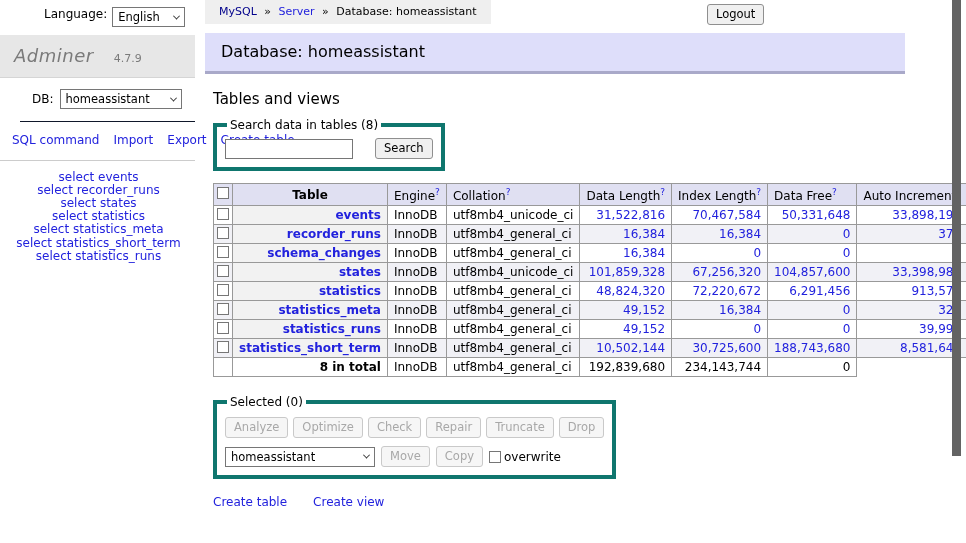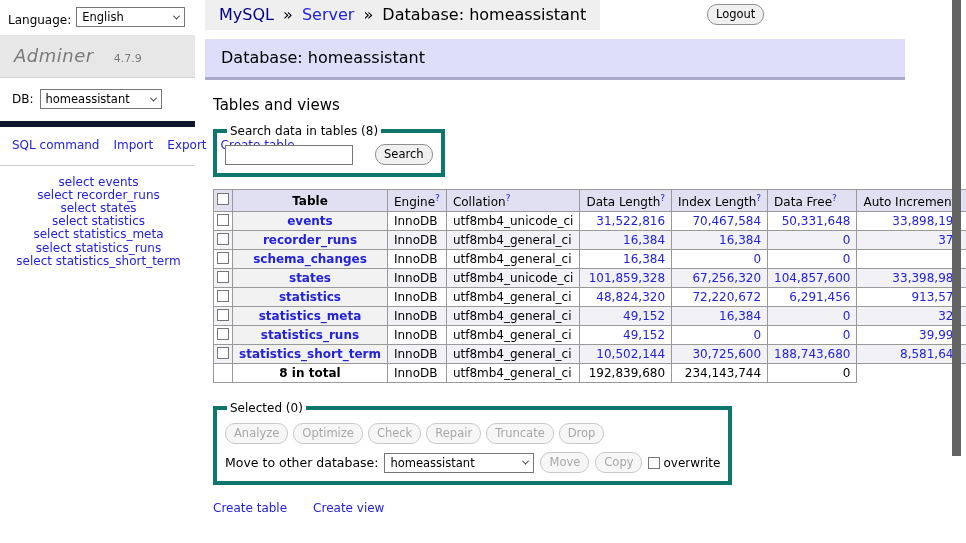--- a/index.html
+++ b/index.html
@@ -5,65 +5,65 @@
   * { margin:0; padding:0; box-sizing:border-box; }
   html,body { width:966px; height:543px; overflow:hidden; background:#fff;
     font-family:"DejaVu Sans", sans-serif; font-size:12px; color:#000; }
   a { color:#2222dd; text-decoration:none; cursor:pointer; }
 
   
   .sidebar { position:absolute; left:0; top:0; width:195px; height:543px; background:#fff; }
   .content { position:absolute; left:205px; top:0; width:700px; }
 
   
-  .lang-row { padding:7px 10px 8px 8px; display:flex; align-items:flex-end; gap:5px; }
+  .lang-row { padding:7px 10px 8px 8px; display:flex; align-items:flex-start; gap:5px;margin-left:36px; }
   .app-title { background:#e7e7e7; border-bottom:1px solid #d5d5d5; padding:10px 14px 11px; color:#7a7a7a; }
   .app-title .name { font-style:italic; font-size:18px; letter-spacing:.5px; }
   .app-title .ver { font-size:11px; margin-left:20px; }
-  .db-row { padding:11px 10px 12px 12px; display:flex; align-items:center; gap:6px; border-bottom:6px solid #0f172a; }
+  .db-row { padding:11px 10px 12px 12px; display:flex; align-items:center; gap:6px; border-bottom:1px solid #0f172a;margin-left:20px; }
   .menu-actions { padding:9px 10px 10px 12px; border-bottom:1px solid #ccc; line-height:1.55; }
   .menu-actions a { margin-right:14px; white-space:nowrap; }
   .tbl-links { padding:10px 10px 10px 12px;text-align:center; }
   .tbl-links a { display:block; font-size:12px; line-height:13.2px; white-space:nowrap; }
 
   
   .sel { display:inline-flex; align-items:center; justify-content:space-between;
     border:1px solid #767676; background:#fff; height:20px; padding:0 5px 0 5px;
     font-size:11.5px; cursor:pointer; }
   .sel .arrow { width:5px; height:5px; border-right:1.6px solid #333; border-bottom:1.6px solid #333;
     transform:rotate(45deg) translate(-1px,-1px); margin-left:6px; flex:none; }
-  .btn { display:inline-block; border:1px solid #8f8f8f; background:#f0f0f0; border-radius:10px;
+  .btn { display:inline-block; border:1px solid #8f8f8f; background:#f0f0f0; border-radius:3px;
     font-size:11.5px; padding:2px 8px 3px; color:#000; cursor:pointer; font-family:inherit; }
   .btn.disabled { color:#a8a8a8; border-color:#c9c9c9; background:#f6f6f6; cursor:default; }
   .txt { border:1px solid #767676; height:20px; width:128px; font-size:12px; padding:0 4px; font-family:inherit; }
   .cb { width:12px; height:12px; border:1px solid #767676; background:#fff; display:inline-block; flex:none; }
 
   
-  .breadcrumb { display:inline-block; background:#efefef; padding:5px 14px 6px; font-size:16px; }
+  .breadcrumb { display:inline-block; background:#efefef; padding:5px 14px 6px; font-size:11px; }
   .breadcrumb .sep { color:#000; margin:0 4px; }
   .breadcrumb .last { color:#000; }
   .breadcrumb a.root { color:#00008b; }
   .logout-wrap { position:absolute; left:707px; top:4px; }
   h2.page-title { margin-top:9px; background:#dedefa; border-bottom:3px solid #a9a9c9;
     padding:9px 16px 10px; font-size:16px; font-weight:normal; }
   .db-nav { margin:14px 0 0 8px; }
   .db-nav a { margin-right:22px; }
   h3 { font-weight:normal; font-size:15px; margin:16px 0 0 8px; }
 
   fieldset { border:4px solid #0f766e; margin:10px 0 0 8px; padding:6px 8px 8px; display:inline-block; }
   legend { font-size:12px; padding:0 3px; margin-left:2px; }
   .search-fs .row { display:flex; gap:22px; align-items:center; }
 
   
   table.db { border-collapse:collapse; margin:12px 0 0 8px; }
   table.db td, table.db th { border:1px solid #999; padding:2px 6px 2px; font-size:12px; height:17px; white-space:nowrap; }
   table.db thead td, table.db thead th { background:#e0e0f2; font-weight:normal; text-align:left; }
   table.db thead th.tbl-col { text-align:center; font-weight:bold; }
   table.db sup a { font-size:9px; }
-  table.db tbody th { background:#f2f2f2; text-align:center; }
+  table.db tbody th { background:#f2f2f2; text-align:right; }
   table.db tbody th a { font-weight:bold; }
   table.db tbody tr:nth-child(even):not(.total) td { background:#f1f1f6; }
   table.db td.num { text-align:right; color:#2222dd; }
   table.db td.ck { text-align:center; padding:1px 3px; }
   table.db tr.total th { background:#fff; color:#000; font-weight:bold; }
   table.db tr.total td.num { color:#000; }
   table.db tr.total td.hidden-cell { border:none; background:#fff; }
 
   .sel-fs { margin-top:18px; min-width:400px; }
   .sel-fs .btn-row { display:flex; gap:5px; margin:2px 0 8px; }
@@ -97,22 +97,22 @@
       <span class="arrow"></span>
     </span>
   </div>
   <p class="menu-actions" id="menu-actions"><a>SQL command</a><a>Import</a><a>Export</a><a>Create table</a></p>
   <div class="tbl-links" id="tbl-links">
       <a>select events</a>
       <a>select recorder_runs</a>
       <a>select states</a>
       <a>select statistics</a>
       <a>select statistics_meta</a>
+      <a>select statistics_short_term</a>
       <a>select statistics_runs</a>
-      <a>select statistics_short_term</a>
     </div>
 </div>
 
 <div class="content">
   <p class="breadcrumb" id="breadcrumb"><a class="root">MySQL</a><span class="sep">&nbsp;» </span><a>Server</a><span class="sep">&nbsp;» </span><span class="last">Database: homeassistant</span></p>
 
   <h2 class="page-title">Database: homeassistant</h2>
 
 
   <h3>Tables and views</h3>
@@ -236,21 +236,20 @@
     <legend>Selected (0)</legend>
     <div class="btn-row" id="sel-buttons">
         <button class="btn disabled">Analyze</button>
         <button class="btn disabled">Optimize</button>
         <button class="btn disabled">Check</button>
         <button class="btn disabled">Repair</button>
         <button class="btn disabled">Truncate</button>
         <button class="btn disabled">Drop</button>
       </div>
     <div class="move-row">
-      <span>Move to other database:</span>
       <span class="sel" style="width:150px">
         <span>homeassistant</span>
         <span class="arrow"></span>
       </span>
       <button class="btn disabled">Move</button>
       <button class="btn disabled">Copy</button>
       <label>
         <span class="cb"></span>
         <span>overwrite</span>
       </label>

